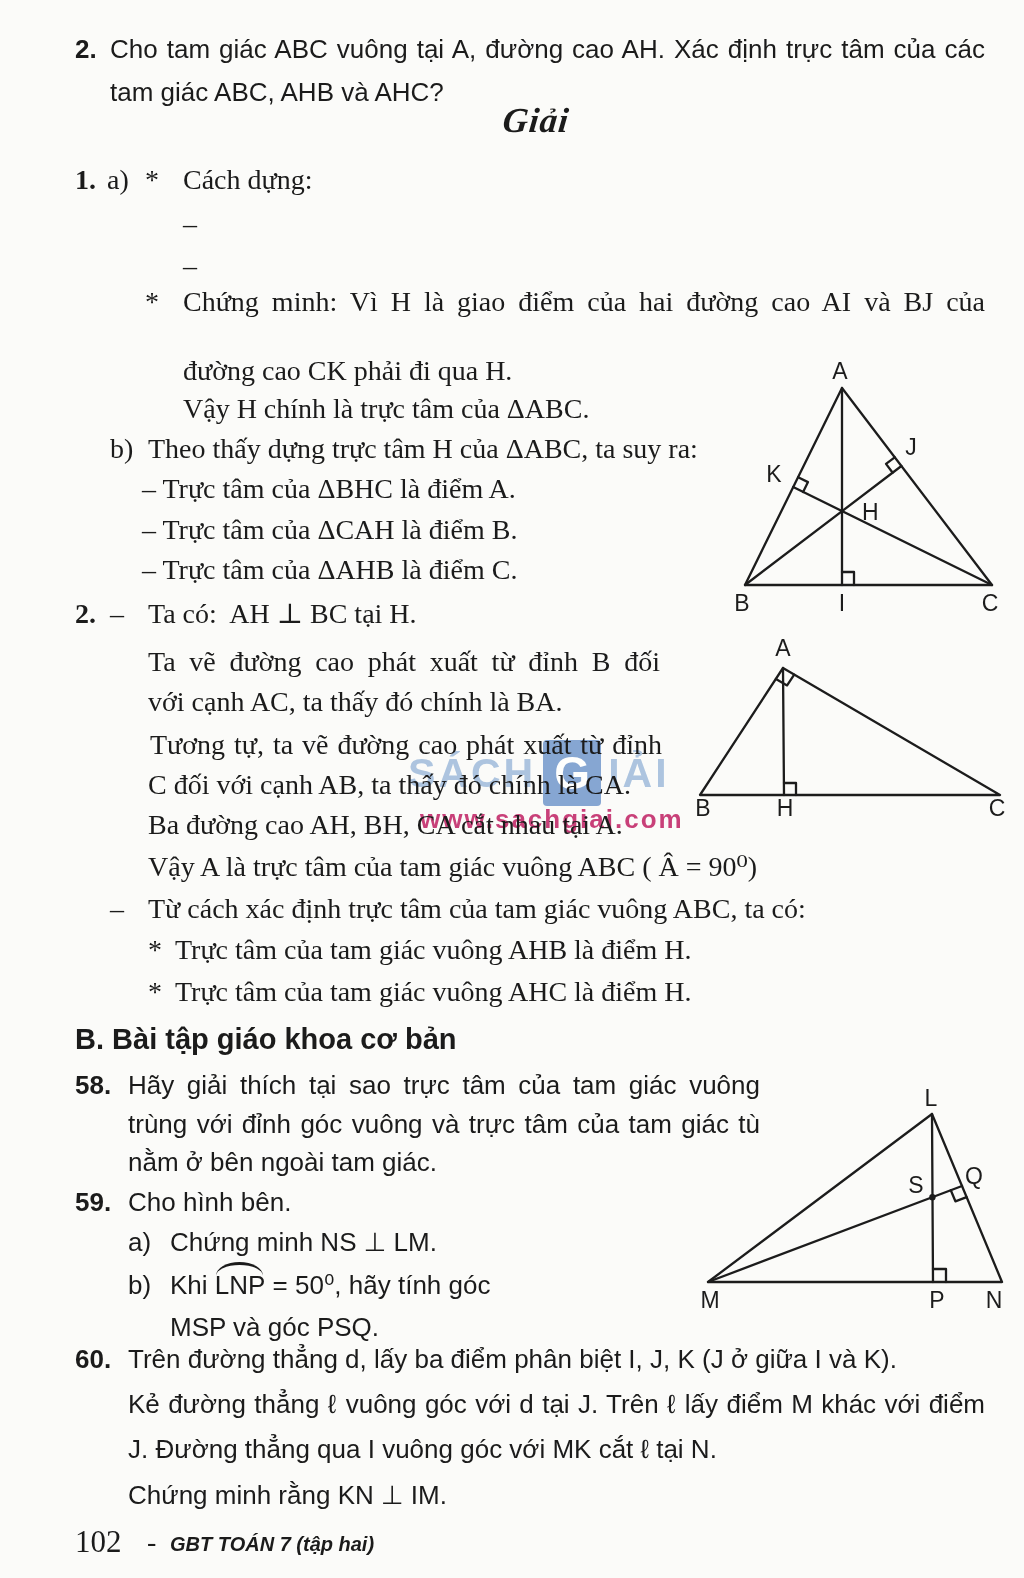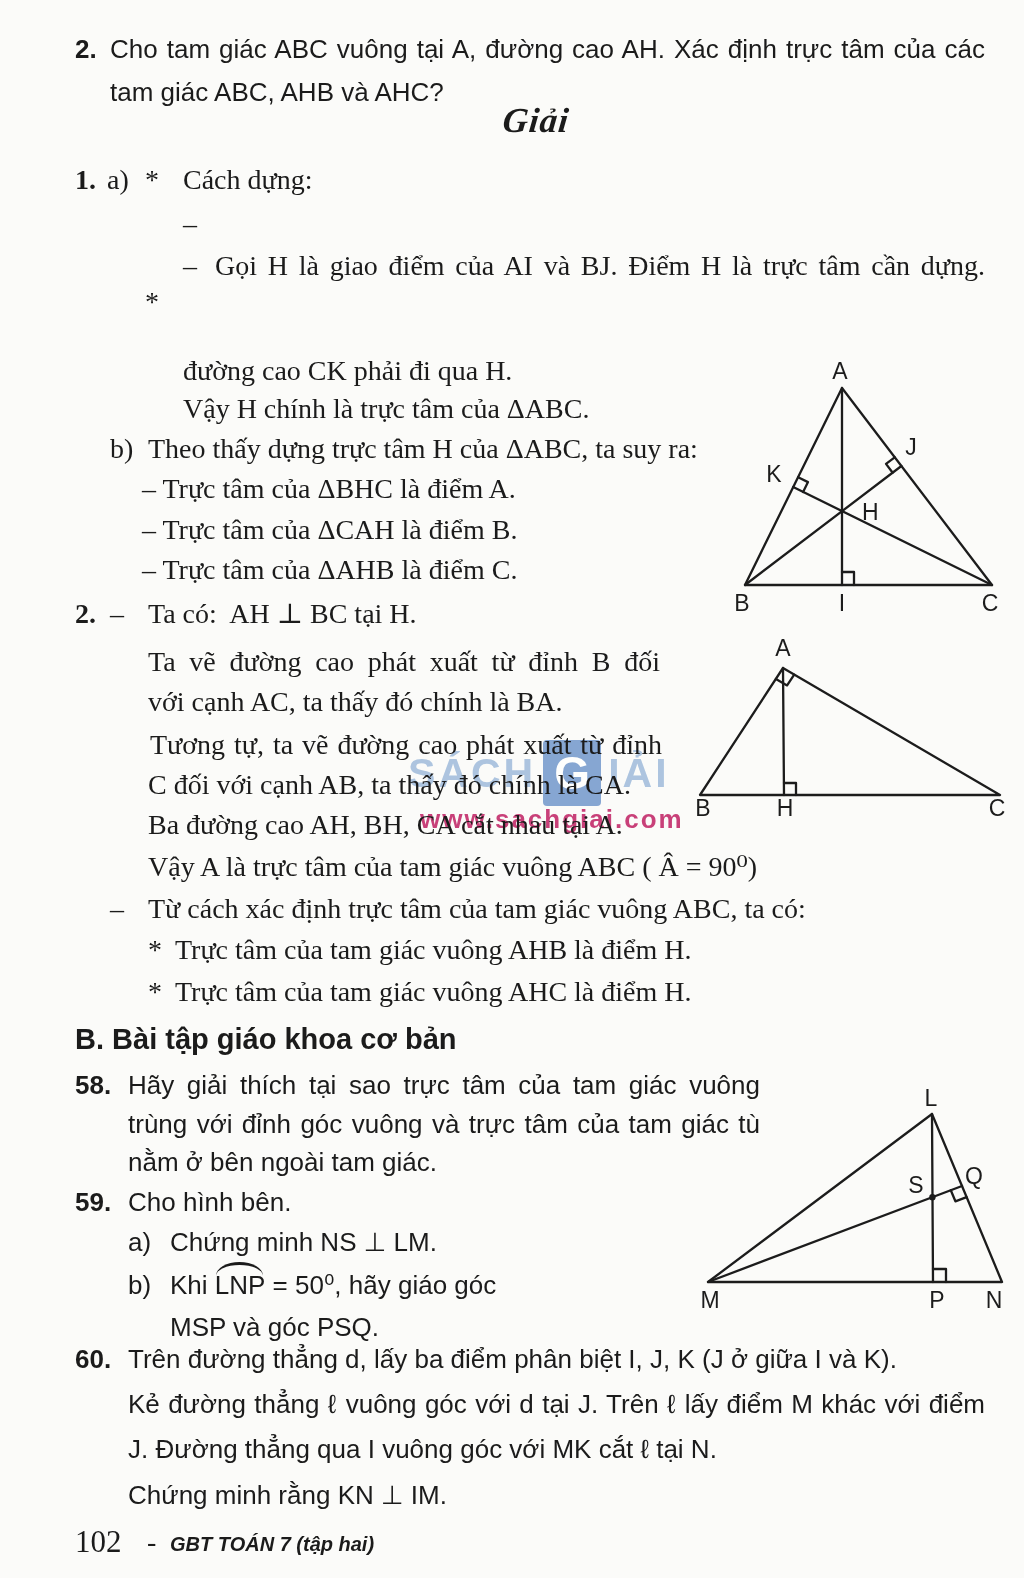--- a/index.html
+++ b/index.html
@@ -94,23 +94,23 @@
   <div class="t giai" style="left:503px;top:101px;">Giải</div>
 
   <div class="t sr b" style="left:75px;top:162px;">1.</div>
   <div class="t sr" style="left:107px;top:162px;">a)</div>
   <div class="t sr" style="left:145px;top:162px;">*</div>
   <div class="t sr" style="left:183px;top:162px;">Cách dựng:</div>
 
   <div class="t sr" style="left:183px;top:206px;">–</div>
 
   <div class="t sr" style="left:183px;top:248px;">–</div>
-  <div class="t sr j" style="left:215px;top:248px;width:770px;">Gọi H là giao điểm của AI và BJ. Điểm H là trực tâm cần dựng.</div>
 
   <div class="t sr" style="left:145px;top:284px;">*</div>
+  <div class="t sr j" style="left:183px;top:284px;width:802px;">Chứng minh: Vì H là giao điểm của hai đường cao AI và BJ của</div>
   <div class="t sr" style="left:183px;top:353px;">đường cao CK phải đi qua H.</div>
   <div class="t sr" style="left:183px;top:391px;">Vậy H chính là trực tâm của ΔABC.</div>
 
   <div class="t sr" style="left:110px;top:431px;">b)</div>
   <div class="t sr" style="left:148px;top:431px;">Theo thấy dựng trực tâm H của ΔABC, ta suy ra:</div>
   <div class="t sr" style="left:142px;top:471px;">– Trực tâm của ΔBHC là điểm A.</div>
   <div class="t sr" style="left:142px;top:512px;">– Trực tâm của ΔCAH là điểm B.</div>
   <div class="t sr" style="left:142px;top:552px;">– Trực tâm của ΔAHB là điểm C.</div>
 
   <div class="t sr b" style="left:75px;top:596px;">2.</div>
@@ -134,21 +134,21 @@
   <div class="t sa b" style="left:75px;top:1069px;">58.</div>
   <div class="t sa j" style="left:128px;top:1069px;width:632px;">Hãy giải thích tại sao trực tâm của tam giác vuông</div>
   <div class="t sa j" style="left:128px;top:1108px;width:632px;">trùng với đỉnh góc vuông và trực tâm của tam giác tù</div>
   <div class="t sa" style="left:128px;top:1146px;">nằm ở bên ngoài tam giác.</div>
 
   <div class="t sa b" style="left:75px;top:1186px;">59.</div>
   <div class="t sa" style="left:128px;top:1186px;">Cho hình bên.</div>
   <div class="t sa" style="left:128px;top:1226px;">a)</div>
   <div class="t sa" style="left:170px;top:1226px;">Chứng minh NS ⊥ LM.</div>
   <div class="t sa" style="left:128px;top:1269px;">b)</div>
-  <div class="t sa" style="left:170px;top:1269px;"><span>Khi </span><span class="arc">LNP</span><span> = 50⁰, hãy giáo góc</span></div>
+  <div class="t sa" style="left:170px;top:1269px;"><span>Khi </span><span class="arc">LNP</span><span> = 50⁰, hãy tính góc</span></div>
   <div class="t sa" style="left:170px;top:1311px;">MSP và góc PSQ.</div>
 
   <div class="t sa b" style="left:75px;top:1343px;">60.</div>
   <div class="t sa" style="left:128px;top:1343px;">Trên đường thẳng d, lấy ba điểm phân biệt I, J, K (J ở giữa I và K).</div>
   <div class="t sa j" style="left:128px;top:1388px;width:857px;">Kẻ đường thẳng ℓ vuông góc với d tại J. Trên ℓ lấy điểm M khác với điểm</div>
   <div class="t sa" style="left:128px;top:1433px;">J. Đường thẳng qua I vuông góc với MK cắt ℓ tại N.</div>
   <div class="t sa" style="left:128px;top:1479px;">Chứng minh rằng KN ⊥ IM.</div>
 
   <div class="t ftr-page" style="left:75px;top:1524px;">102</div>
   <div class="t ftr-sep" style="left:147px;top:1526px;">-</div>

